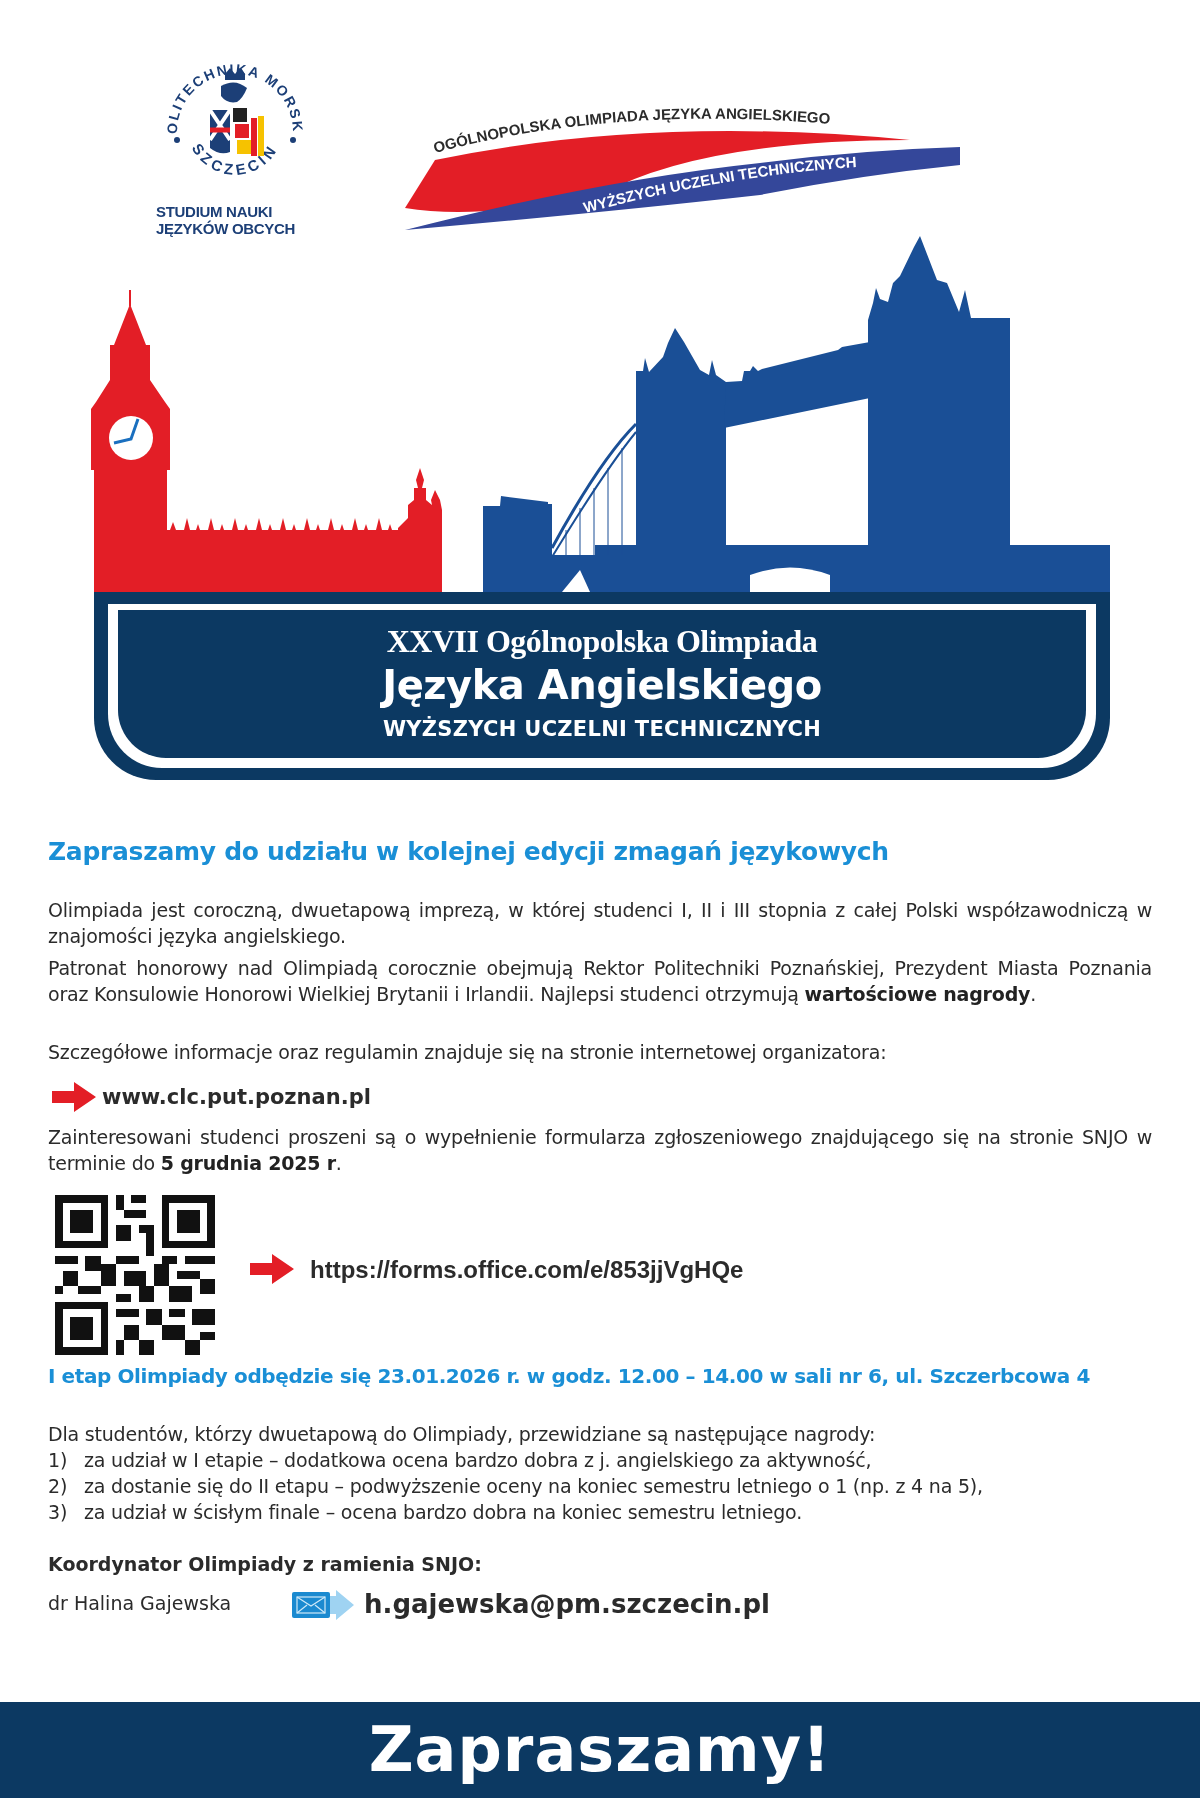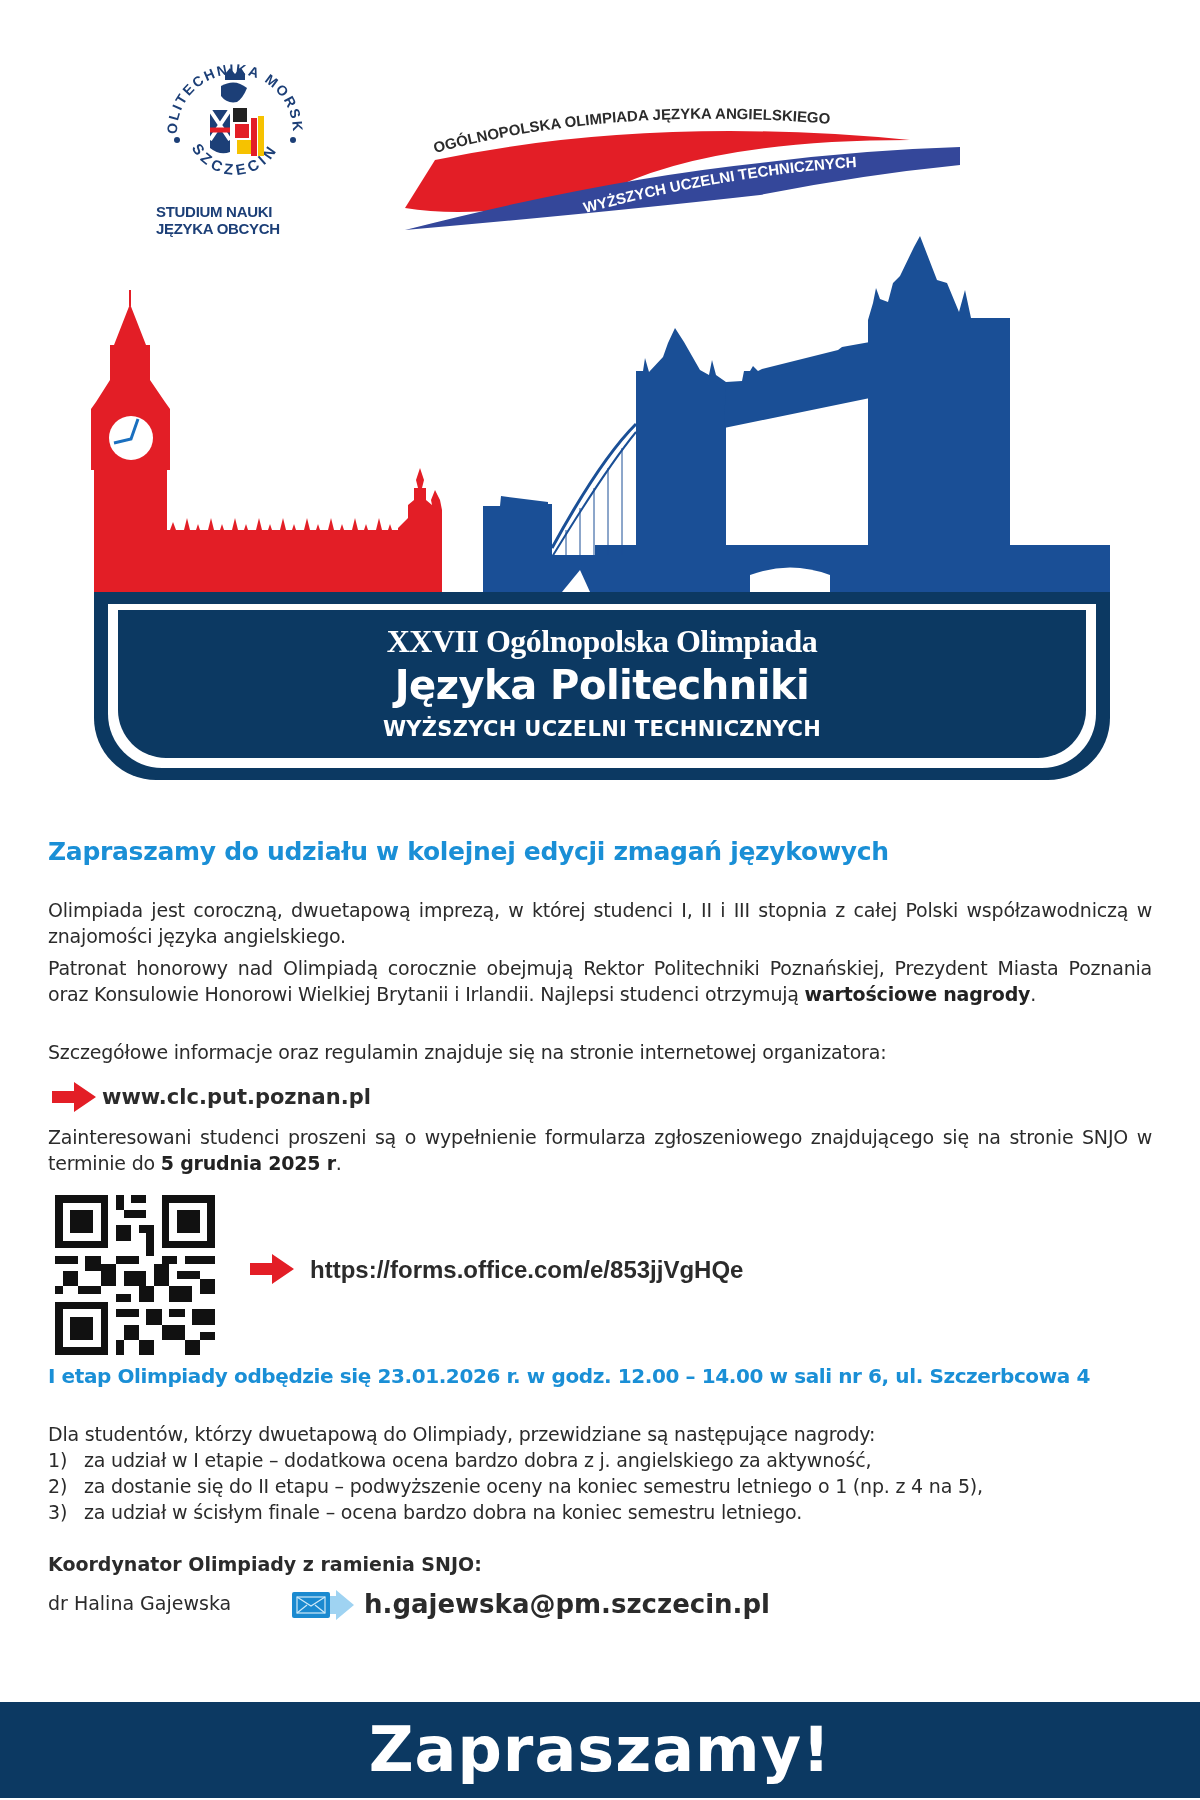--- a/index.html
+++ b/index.html
@@ -76,21 +76,21 @@
 
     <rect x="78" y="68" width="14" height="14" fill="#222"></rect>
     <rect x="80" y="84" width="14" height="14" fill="#e31e26"></rect>
     <rect x="82" y="100" width="14" height="14" fill="#f6c200"></rect>
     <rect x="96" y="78" width="6" height="38" fill="#e31e26"></rect>
     <rect x="103" y="76" width="6" height="40" fill="#f6c200"></rect>
   </svg>
 </div>
 <div class="abs logo-caption">
   <div>STUDIUM NAUKI</div>
-  <div>JĘZYKA OBCYCH</div>
+  <div>JĘZYKÓW OBCYCH</div>
 </div>
 
 <div class="abs swoosh">
   <svg width="560" height="145" viewBox="0 0 560 145">
     <defs>
       <path id="swTop" d="M 35 58 Q 250 0 525 40"></path>
       <path id="swBot" d="M 185 118 Q 350 74 500 70"></path>
     </defs>
     <path d="M 35 65 Q 250 20 510 45 Q 300 45 200 100 Q 80 125 5 113 Z" fill="#e31e26"></path>
     <path d="M 5 135 Q 200 85 360 68 Q 460 55 560 52 L 560 70 Q 460 80 360 100 Q 200 118 5 135 Z" fill="#34479a"></path>
@@ -161,21 +161,21 @@
         <line x1="608" y1="468" x2="608" y2="555"></line>
       <line x1="622" y1="448" x2="622" y2="555"></line>
     </g>
   </svg>
 </div>
 
 <div class="abs banner-outer"></div>
 <div class="abs banner-white"></div>
 <div class="abs banner-inner"></div>
 <div class="abs banner-title bt1">XXVII Ogólnopolska Olimpiada</div>
-<div class="abs banner-title bt2">Języka Politechniki</div>
+<div class="abs banner-title bt2">Języka Angielskiego</div>
 <div class="abs banner-title bt3">WYŻSZYCH UCZELNI TECHNICZNYCH</div>
 
 <div class="abs content h-blue" style="top:837px;">Zapraszamy do udziału w kolejnej edycji zmagań językowych</div>
 
 <div class="abs content p" style="top:897px;">Olimpiada jest coroczną, dwuetapową imprezą, w której studenci I, II i III stopnia z całej Polski współzawodniczą w znajomości języka angielskiego.</div>
 
 <div class="abs content p" style="top:955px;">
   <span>Patronat honorowy nad Olimpiadą corocznie obejmują Rektor Politechniki Poznańskiej, Prezydent Miasta Poznania oraz Konsulowie Honorowi Wielkiej Brytanii i Irlandii. Najlepsi studenci otrzymują </span><b>wartościowe nagrody</b><span>.</span>
 </div>
 

